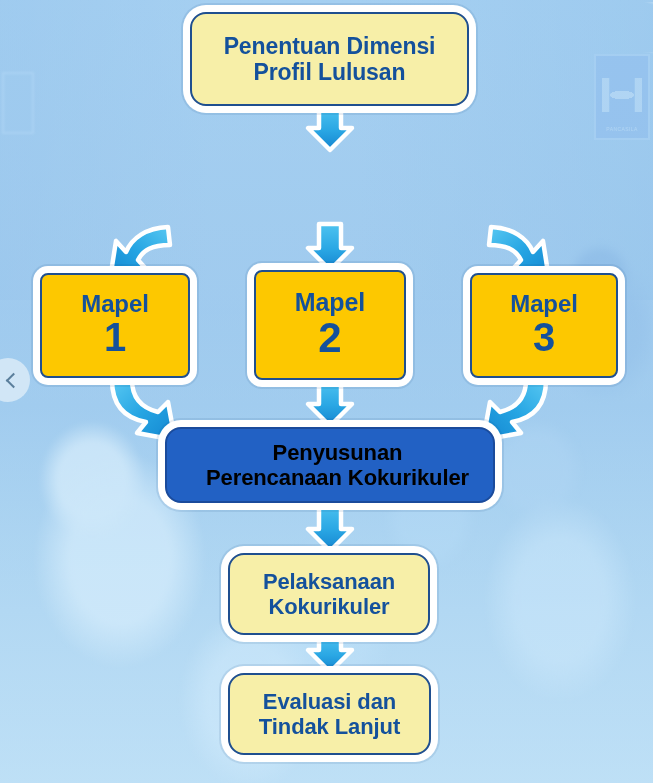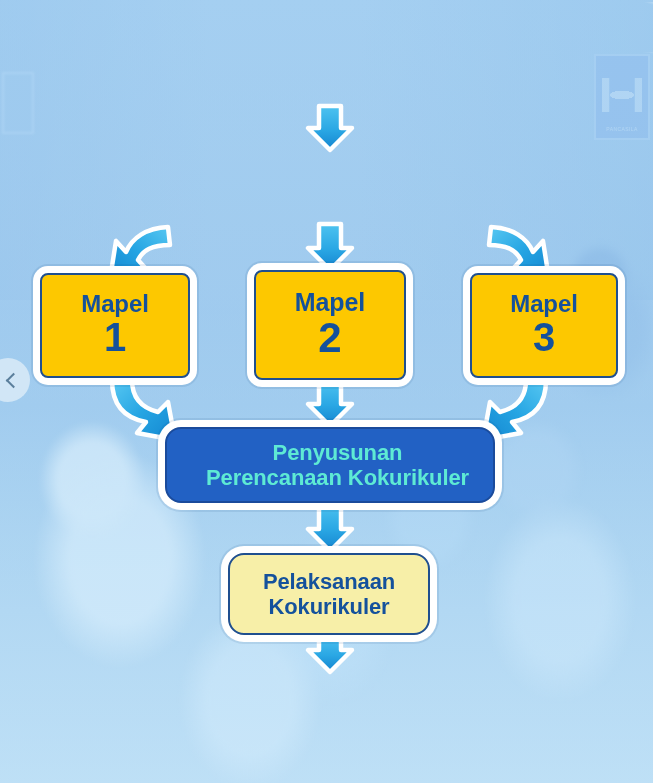--- a/index.html
+++ b/index.html
@@ -132,21 +132,21 @@
     border: 2.5px solid #1f4f8f;
     color: #14519c;
     font-weight: bold;
     flex-direction: column;
     border-radius: 8px;
   }
 
   .node.blue {
     background: #2261c4;
     border: 2.5px solid #1a4b9c;
-    color: #5eead4;
+    color: #000000;
     font-weight: bold;
     padding-left: 15px;
   }
 
   
   #node-dimensi      { left: 190px; top: 12px;  width: 279px; height: 94px;  font-size: 23px; }
   #node-tema         { left: 168px; top: 145px; width: 323px; height: 79px;  font-size: 23px; }
 
   #node-mapel-1      { left: 40px;  top: 273px; width: 150px; height: 105px; }
   #node-mapel-2      { left: 254px; top: 270px; width: 152px; height: 110px; }
@@ -250,20 +250,22 @@
       <g>
         <path d="M319,503 L341,503 L341,529 L352,529 L330,551 L308,529 L319,529 Z" fill="url(#gDown)" stroke="#ffffff" stroke-width="4.5" stroke-linejoin="round"></path>
       </g>
 
       <g>
         <path d="M319,635 L341,635 L341,650 L352,650 L330,672 L308,650 L319,650 Z" fill="url(#gDown)" stroke="#ffffff" stroke-width="4.5" stroke-linejoin="round"></path>
       </g>
     </svg>
   </div>
 
+  <div class="node cream" id="node-dimensi">Penentuan Dimensi
+Profil Lulusan</div>
 
 
   <div class="node gold" id="node-mapel-1">
     <span class="gold-label">Mapel</span>
     <span class="gold-num">1</span>
   </div>
 
   <div class="node gold" id="node-mapel-2">
     <span class="gold-label">Mapel</span>
     <span class="gold-num">2</span>
@@ -273,18 +275,20 @@
     <span class="gold-label">Mapel</span>
     <span class="gold-num">3</span>
   </div>
 
   <div class="node blue" id="node-penyusunan">Penyusunan
 Perencanaan Kokurikuler</div>
 
   <div class="node cream" id="node-pelaksanaan">Pelaksanaan
 Kokurikuler</div>
 
+  <div class="node cream" id="node-evaluasi">Evaluasi dan
+Tindak Lanjut</div>
 
   <button class="carousel-prev" aria-label="Previous slide">
     <span class="chev"></span>
   </button>
 
 </div>
 
 </body></html>

